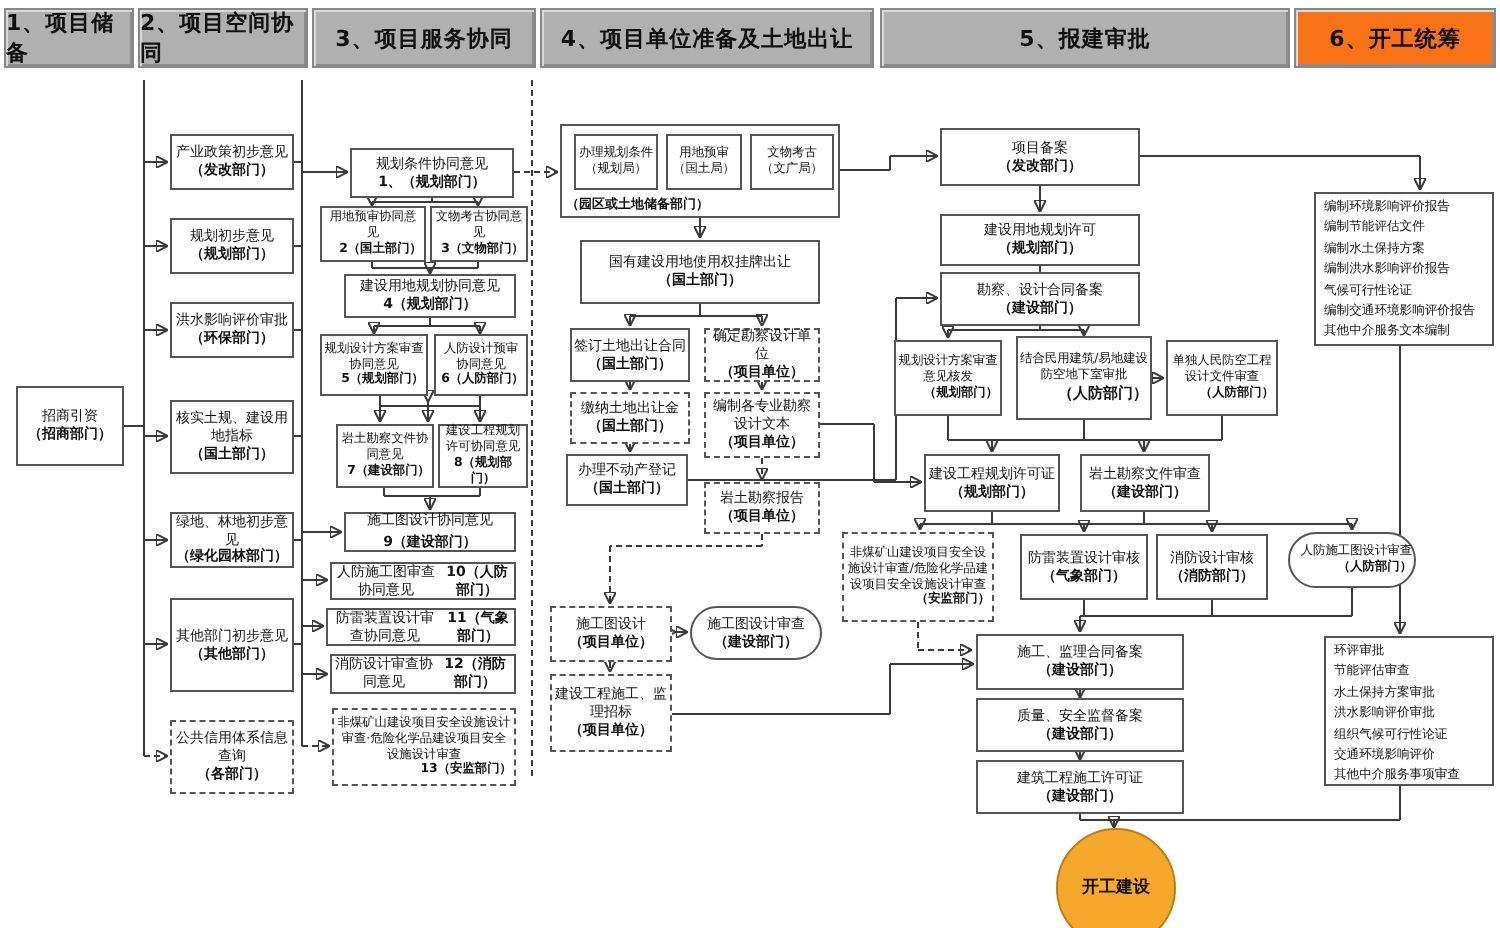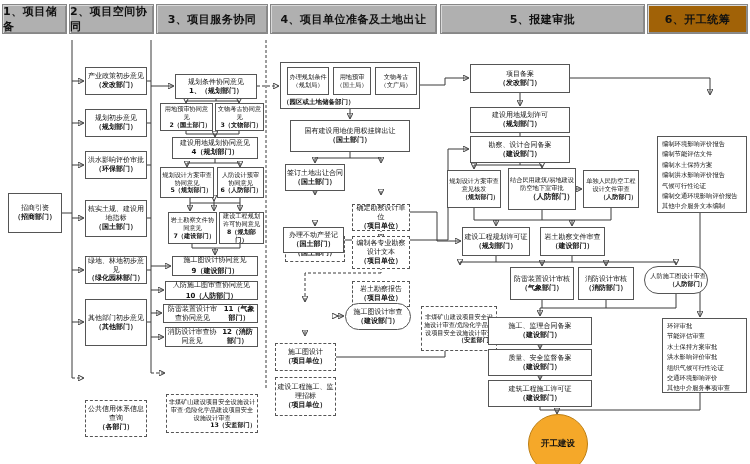--- a/index.html
+++ b/index.html
@@ -6,21 +6,21 @@
   body{width:750px;height:464px;position:relative;overflow:hidden;background:#fff;
        font-family:"DejaVu Sans","Liberation Sans",sans-serif;color:#111;}
   .hdr{position:absolute;height:30px;top:4px;background:#b0b0b0;border:1px solid #878787;
        box-shadow:inset 1px 1px 0 #d9d9d9, inset -1px -1px 0 #8b8b8b;
        display:flex;align-items:center;justify-content:center;
        font-weight:bold;font-size:11px;letter-spacing:.5px;box-sizing:border-box;}
   .node{position:absolute;border:1px solid #555;background:#fff;box-sizing:border-box;
         display:flex;flex-direction:column;align-items:center;justify-content:center;
         text-align:center;font-size:7px;line-height:1.28;padding:1px;}
   .node .nd{font-weight:bold;}
-  .dashed{border-style:dashed;margin-top:40px;}
+  .dashed{border-style:dashed;}
   .stadium{border-radius:14px;}
   .sm{font-size:6.2px;align-items:flex-end;}
   .prep{position:absolute;border:1px solid #555;background:#fff;box-sizing:border-box;}
   .prep .pbox{position:absolute;border:1px solid #555;display:flex;flex-direction:column;
         align-items:center;justify-content:center;text-align:center;font-size:6.2px;
         line-height:1.25;box-sizing:border-box;}
   .prep .owner{position:absolute;left:2px;bottom:1px;font-size:6.5px;font-weight:bold;}
   .listbox{position:absolute;border:1px solid #555;background:#fff;box-sizing:border-box;
         font-size:6.3px;line-height:10.4px;padding:2px 2px 1px 4px;text-align:left;}
   .circle{position:absolute;border-radius:50%;border:1px solid #b97a10;
@@ -125,21 +125,21 @@
 
   <path d="M700,173 V316" marker-end="url(#arr)"></path>
   <path d="M700,393 V410 M700,410 H557"></path>
 </svg>
 
 <div class="hdr" style="left: 2px; width: 65px; background: rgb(176, 176, 176);">1、项目储备</div>
 <div class="hdr" style="left: 69px; width: 85px; background: rgb(176, 176, 176);">2、项目空间协同</div>
 <div class="hdr" style="left: 156px; width: 112px; background: rgb(176, 176, 176);">3、项目服务协同</div>
 <div class="hdr" style="left: 270px; width: 167px; background: rgb(176, 176, 176);">4、项目单位准备及土地出让</div>
 <div class="hdr" style="left: 440px; width: 205px; background: rgb(176, 176, 176);">5、报建审批</div>
-<div class="hdr" style="left: 647px; width: 101px; background: #a16207;">6、开工统筹</div>
+<div class="hdr" style="left: 647px; width: 101px; background: #f97316;">6、开工统筹</div>
 
 <div class="node" style="left:8px;top:193px;width:54px;height:40px">
   <span>招商引资</span>
   <span class="nd">（招商部门）</span>
 </div>
 
 <div class="node" style="left:85px;top:67px;width:62px;height:28px">
   <span>产业政策初步意见</span>
     <span class="nd">（发改部门）</span>
   </div>
@@ -197,21 +197,21 @@
     <span class="nd">7（建设部门）</span>
   </div>
 <div class="node sm" style="left:219px;top:212px;width:45px;height:32px">
   <span>建设工程规划许可协同意见</span>
     <span class="nd">8（规划部门）</span>
   </div>
 <div class="node" style="left:172px;top:256px;width:86px;height:20px;flex-direction:column;gap:2px">
   <span>施工图设计协同意见</span>
     <span class="nd">9（建设部门）</span>
   </div>
-<div class="node" style="left:165px;top:281px;width:93px;height:19px;flex-direction:column;gap:2px">
+<div class="node" style="left:165px;top:281px;width:93px;height:19px;flex-direction:row;gap:2px">
   <span>人防施工图审查协同意见</span>
     <span class="nd">10（人防部门）</span>
   </div>
 <div class="node" style="left:163px;top:304px;width:95px;height:19px;flex-direction:row;gap:2px">
   <span>防雷装置设计审查协同意见</span>
     <span class="nd">11（气象部门）</span>
   </div>
 <div class="node" style="left:165px;top:327px;width:93px;height:20px;flex-direction:row;gap:2px">
   <span>消防设计审查协同意见</span>
     <span class="nd">12（消防部门）</span>

